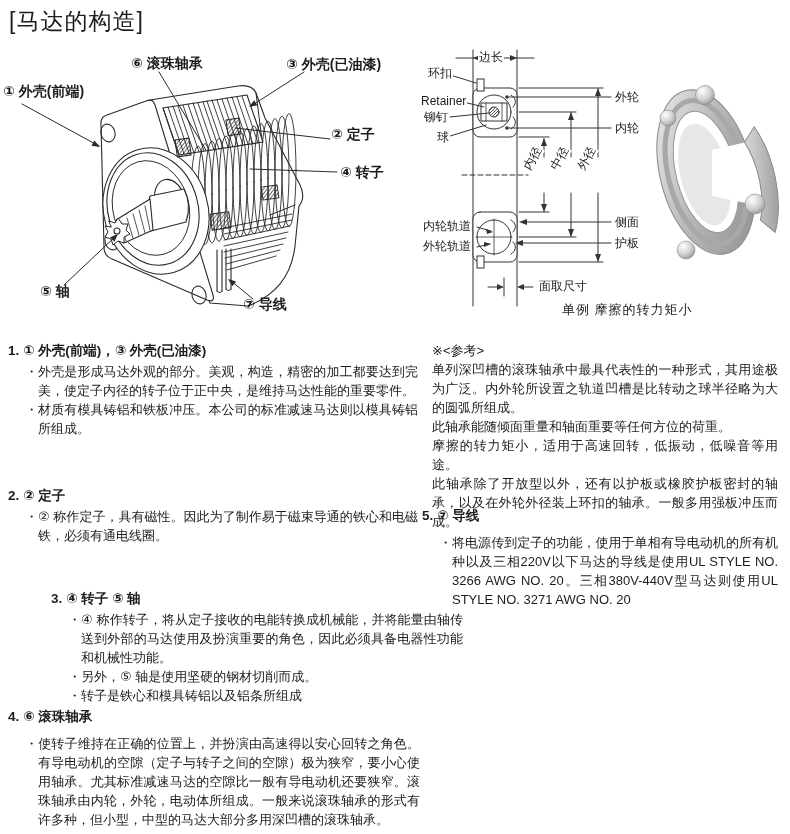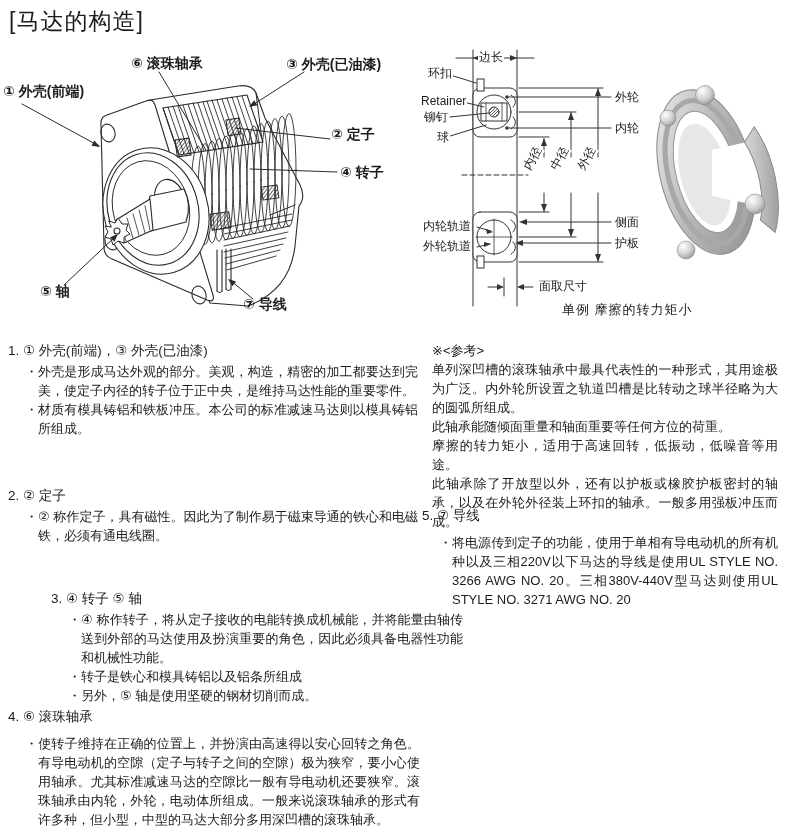--- a/index.html
+++ b/index.html
@@ -7,21 +7,21 @@
   body { width:790px; height:834px; position:relative; overflow:hidden;
          font-family:"Liberation Sans","DejaVu Sans",sans-serif; color:#1c1c1c; }
   .page { position:absolute; left:0; top:0; width:790px; height:834px; background:#fff; }
   .title { position:absolute; left:9px; top:6px; font-size:23px; font-weight:500; letter-spacing:1px; }
   svg { position:absolute; }
   .mlabel { position:absolute; font-size:14px; font-weight:bold; white-space:nowrap; }
   .blabel { position:absolute; font-size:12px; white-space:nowrap; background:#fff; padding:0 1px; line-height:13px; }
   .rot { transform:rotate(-60deg); transform-origin:0 100%; }
   .caption { position:absolute; left:562px; top:301px; font-size:13px; font-weight:500; letter-spacing:1px; }
   .sec { position:absolute; font-size:13px; line-height:19px; }
-  .sec h2 { font-size:13.5px; font-weight:normal; line-height:19px; margin:0 0 2px 0; }
+  .sec h2 { font-size:13.5px; font-weight:bold; line-height:19px; margin:0 0 2px 0; }
   .bullet { padding-left:30px; text-indent:-13px; text-align:justify; }
   .gap-top { margin-top:8px; }
   #sec1 { left:8px; top:341px; width:410px; }
   #sec2 { left:8px; top:486px; width:410px; }
   #sec3 { left:8px; top:589px; width:412px;margin-left:43px; }
   #sec4 { left:8px; top:707px; width:412px; }
   #refblock { left:432px; top:341px; width:346px; font-size:13px; line-height:19px; text-align:justify; position:absolute; }
   #sec5 { left:422px; top:506px; width:356px; }
 </style>
 </head>
@@ -228,22 +228,22 @@
   </div>
 
   <div class="sec" id="sec2">
     <h2>2. ② 定子</h2>
     <p class="bullet">・② 称作定子，具有磁性。因此为了制作易于磁束导通的铁心和电磁铁，必须有通电线圈。</p>
   </div>
 
   <div class="sec" id="sec3">
     <h2>3. ④ 转子 ⑤ 轴</h2>
     <p class="bullet">・④ 称作转子，将从定子接收的电能转换成机械能，并将能量由轴传送到外部的马达使用及扮演重要的角色，因此必须具备电器性功能和机械性功能。</p>
+    <p class="bullet">・另外，⑤ 轴是使用坚硬的钢材切削而成。</p>
     <p class="bullet">・转子是铁心和模具铸铝以及铝条所组成</p>
-    <p class="bullet">・另外，⑤ 轴是使用坚硬的钢材切削而成。</p>
   </div>
 
   <div class="sec" id="sec4">
     <h2>4. ⑥ 滚珠轴承</h2>
     <p class="bullet gap-top">・使转子维持在正确的位置上，并扮演由高速得以安心回转之角色。有导电动机的空隙（定子与转子之间的空隙）极为狭窄，要小心使用轴承。尤其标准减速马达的空隙比一般有导电动机还要狭窄。滚珠轴承由内轮，外轮，电动体所组成。一般来说滚珠轴承的形式有许多种，但小型，中型的马达大部分多用深凹槽的滚珠轴承。</p>
   </div>
 
   <div id="refblock">
     <div>※&lt;参考&gt;</div>
     <p>单列深凹槽的滚珠轴承中最具代表性的一种形式，其用途极为广泛。内外轮所设置之轨道凹槽是比转动之球半径略为大的圆弧所组成。</p>

